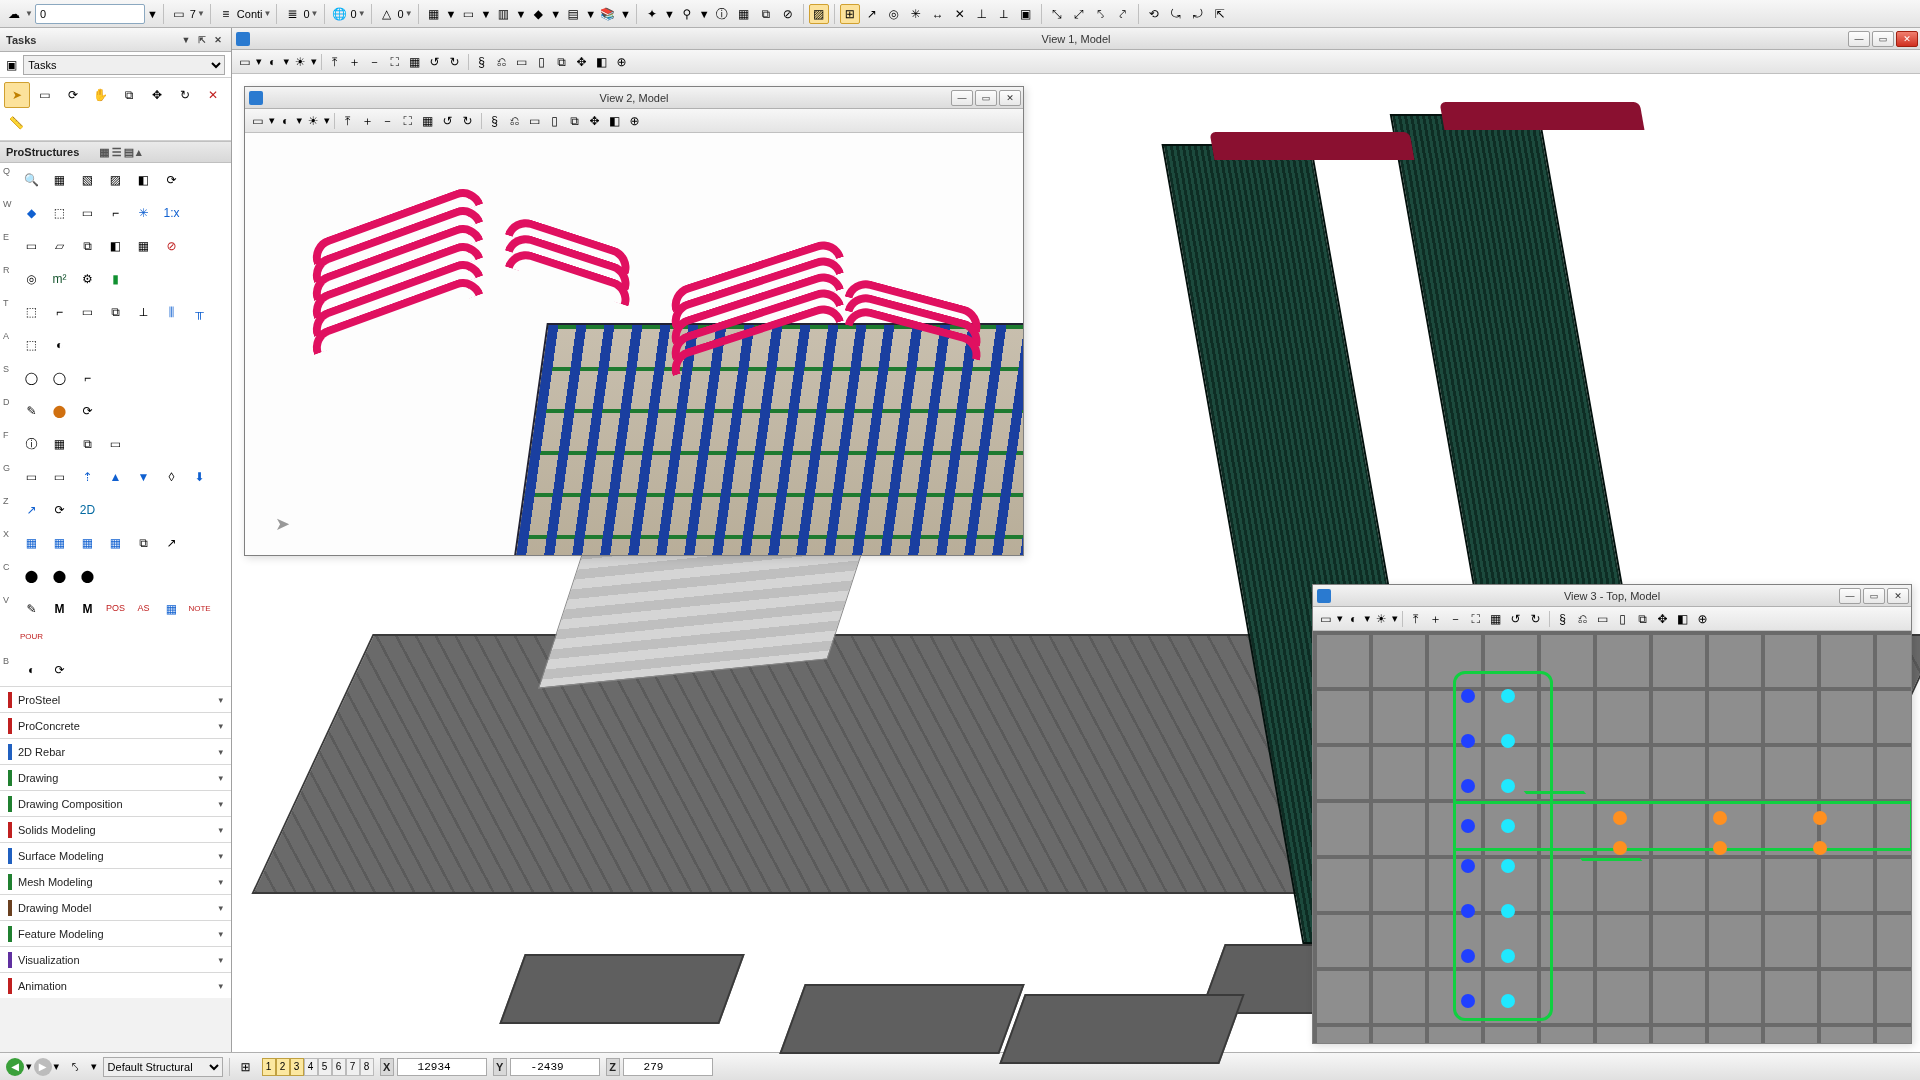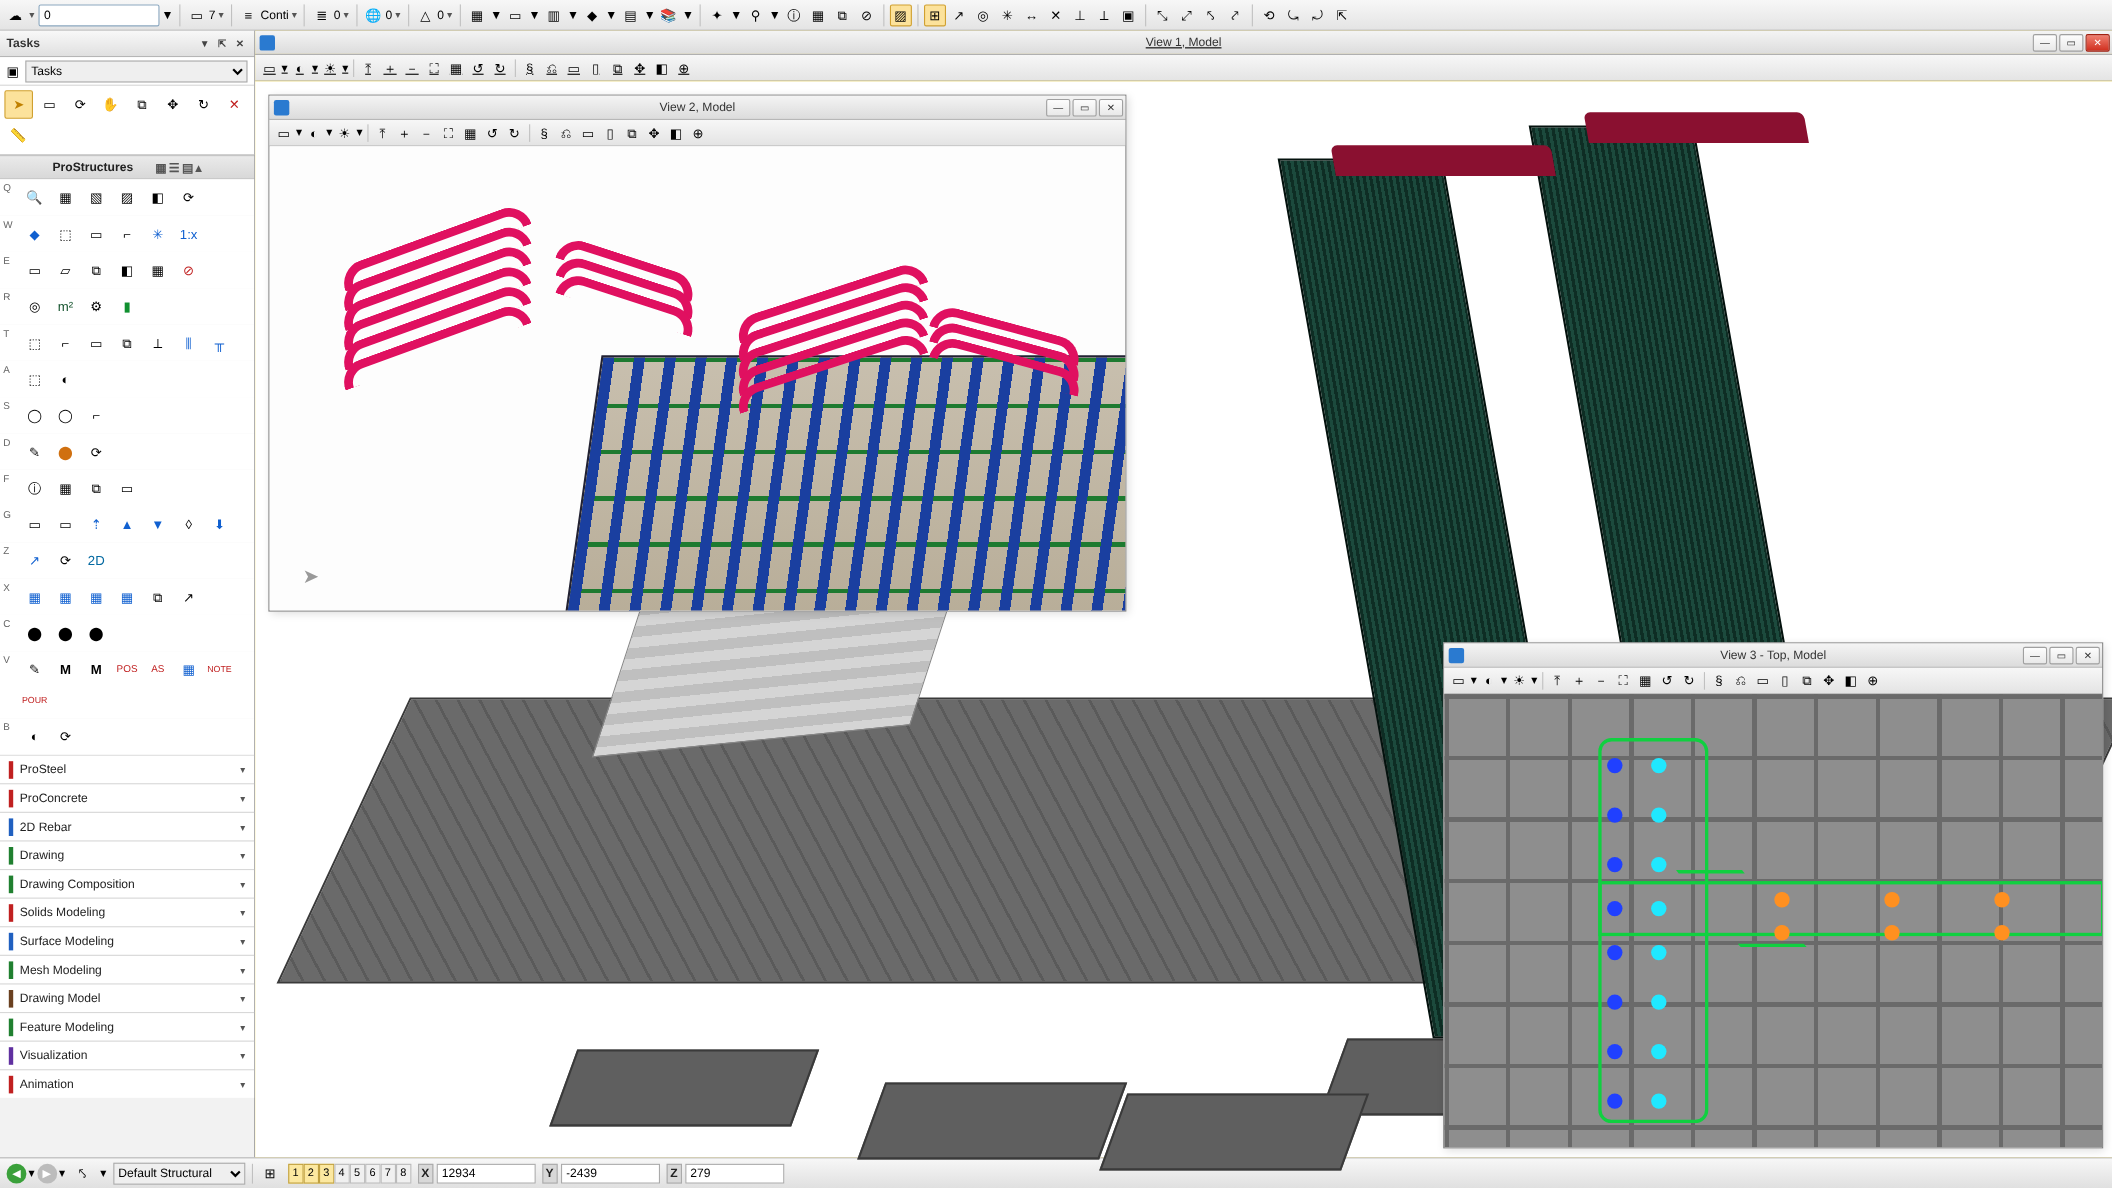--- a/index.html
+++ b/index.html
@@ -19,32 +19,32 @@
 
 
 .tasks { width:232px; background:#f2f2f2; border-right:1px solid #a0a0a0; display:flex; flex-direction:column; }
 .tasks-hdr { height:24px; background:linear-gradient(#f8f8f8,#e0e0e0); border-bottom:1px solid #b0b0b0; display:flex; align-items:center; padding:0 6px; font-weight:600; color:#333; justify-content:space-between; }
 .tasks-hdr .ctrls { display:flex; gap:2px; }
 .tasks-hdr .ctrls span { width:14px; height:14px; display:flex; align-items:center; justify-content:center; font-size:9px; color:#444; cursor:pointer; }
 .tasks-row { height:26px; background:#fff; border-bottom:1px solid #d0d0d0; display:flex; align-items:center; padding:0 6px; gap:6px; }
 .tasks-row select { flex:1; height:20px; border:1px solid #aaa; }
 .quick-grid { background:#fff; border-bottom:1px solid #d0d0d0; padding:4px; display:flex; flex-wrap:wrap; gap:2px; }
 .quick-grid .tb-btn { width:26px; height:26px; }
-.section-hdr { height:22px; background:linear-gradient(#eaeaea,#d8d8d8); border-top:1px solid #c0c0c0; border-bottom:1px solid #c0c0c0; display:flex; align-items:center; padding:0 6px; font-weight:600; color:#222; justify-content:center;gap:20px; }
+.section-hdr { height:22px; background:linear-gradient(#eaeaea,#d8d8d8); border-top:1px solid #c0c0c0; border-bottom:1px solid #c0c0c0; display:flex; align-items:center; padding:0 6px; font-weight:600; color:#222; justify-content:flex-start;gap:20px; }
 .section-hdr .view-ic { display:flex; gap:2px; font-size:10px; color:#555; }
 .tool-grid { background:#fff; padding:3px 3px 3px 18px; display:flex; flex-wrap:wrap; gap:1px; position:relative; }
 .tool-grid .letter { position:absolute; left:3px; width:12px; font-size:9px; color:#666; }
 .tool-grid .tb-btn { width:27px; height:27px; }
 .cat-row { height:26px; background:#fff; border-top:1px solid #d8d8d8; display:flex; align-items:center; padding:0 8px; justify-content:space-between; cursor:pointer; }
 .cat-row .bar { width:4px; height:16px; margin-right:6px; }
 .cat-row .lbl { flex:1; color:#222; }
 .cat-row .chev { font-size:9px; color:#555; }
 
 
-.viewport { flex:1; position:relative; background:#fde047;text-decoration:underline; }
+.viewport { flex:1; position:relative; background:#c4b5fd; }
 .vphdr { height:22px; background:linear-gradient(#f4f4f4,#dcdcdc); border-bottom:1px solid #b0b0b0; display:flex; align-items:center; justify-content:center; position:relative; font-size:12px; color:#333; }
 .vphdr .vic { position:absolute; left:4px; width:14px; height:14px; background:#2a7ad0; border-radius:2px; }
 .vphdr .winbtns { position:absolute; right:2px; display:flex; gap:2px; }
 .vphdr .winbtns span { width:22px; height:16px; border:1px solid #a0a0a0; background:linear-gradient(#fdfdfd,#e8e8e8); display:flex; align-items:center; justify-content:center; font-size:9px; cursor:pointer; border-radius:2px; }
 .vphdr .winbtns .close { background:linear-gradient(#f08070,#d03020); color:#fff; border-color:#a02010; }
 .vtoolbar { height:24px; background:linear-gradient(#f7f7f7,#e4e4e4); border-bottom:1px solid #c0c0c0; display:flex; align-items:center; padding:0 4px; gap:2px; }
 .vtoolbar .tb-btn { width:18px; height:18px; }
 .vtoolbar .sep { width:1px; height:16px; background:#c0c0c0; margin:0 2px; }
 
 
@@ -52,21 +52,21 @@
 .subwin .canvas { flex:1; position:relative; overflow:hidden; }
 
 
 .status { height:28px; background:linear-gradient(#f7f7f7,#e0e0e0); border-top:1px solid #b0b0b0; display:flex; align-items:center; padding:0 6px; gap:6px; }
 .status .nav { display:flex; align-items:center; gap:2px; }
 .status .nav .circ { width:18px; height:18px; border-radius:50%; display:flex; align-items:center; justify-content:center; font-size:10px; color:#fff; }
 .status .numbtn { width:14px; height:18px; border:1px solid #c0a040; background:#fce8a0; display:flex; align-items:center; justify-content:center; font-size:10px; cursor:pointer; }
 .status .numbtn.off { background:#f0f0f0; border-color:#bbb; }
 .status .coord { display:flex; align-items:center; gap:3px; }
 .status .coord .ax { font-weight:700; color:#222; width:14px; text-align:center; background:#d8d8d8; border:1px solid #aaa; height:18px; line-height:16px; }
-.status .coord input { width:90px; height:18px; border:1px solid #aaa; padding:0 4px; }
+.status .coord input { width:90px; height:18px; border:1px solid #aaa; padding:0 20px;font-family:Liberation Mono, monospace; }
 
 
 .gl { font-size:12px; line-height:1; }
 
 
 .scene1 { position:absolute; inset:0; background:#fff; }
 .floor { position:absolute; left:80px; right:40px; top:560px; height:260px; background:repeating-linear-gradient(45deg,#5a5a5a 0 2px,#6a6a6a 2px 14px); transform:skewX(-25deg); border:2px solid #3a3a3a; }
 .stairs { position:absolute; left:340px; top:420px; width:280px; height:180px; background:repeating-linear-gradient(#bfbfbf 0 10px,#d5d5d5 10px 20px); transform:skewX(-18deg) skewY(-6deg); border:1px solid #888; }
 .col { position:absolute; width:150px; background:repeating-linear-gradient(90deg,#0e2d24 0 3px,#1c4a3d 3px 6px); border:2px solid #04120e; }
 .col.c1 { left:1000px; top:70px; height:800px; transform:skewX(10deg); }

